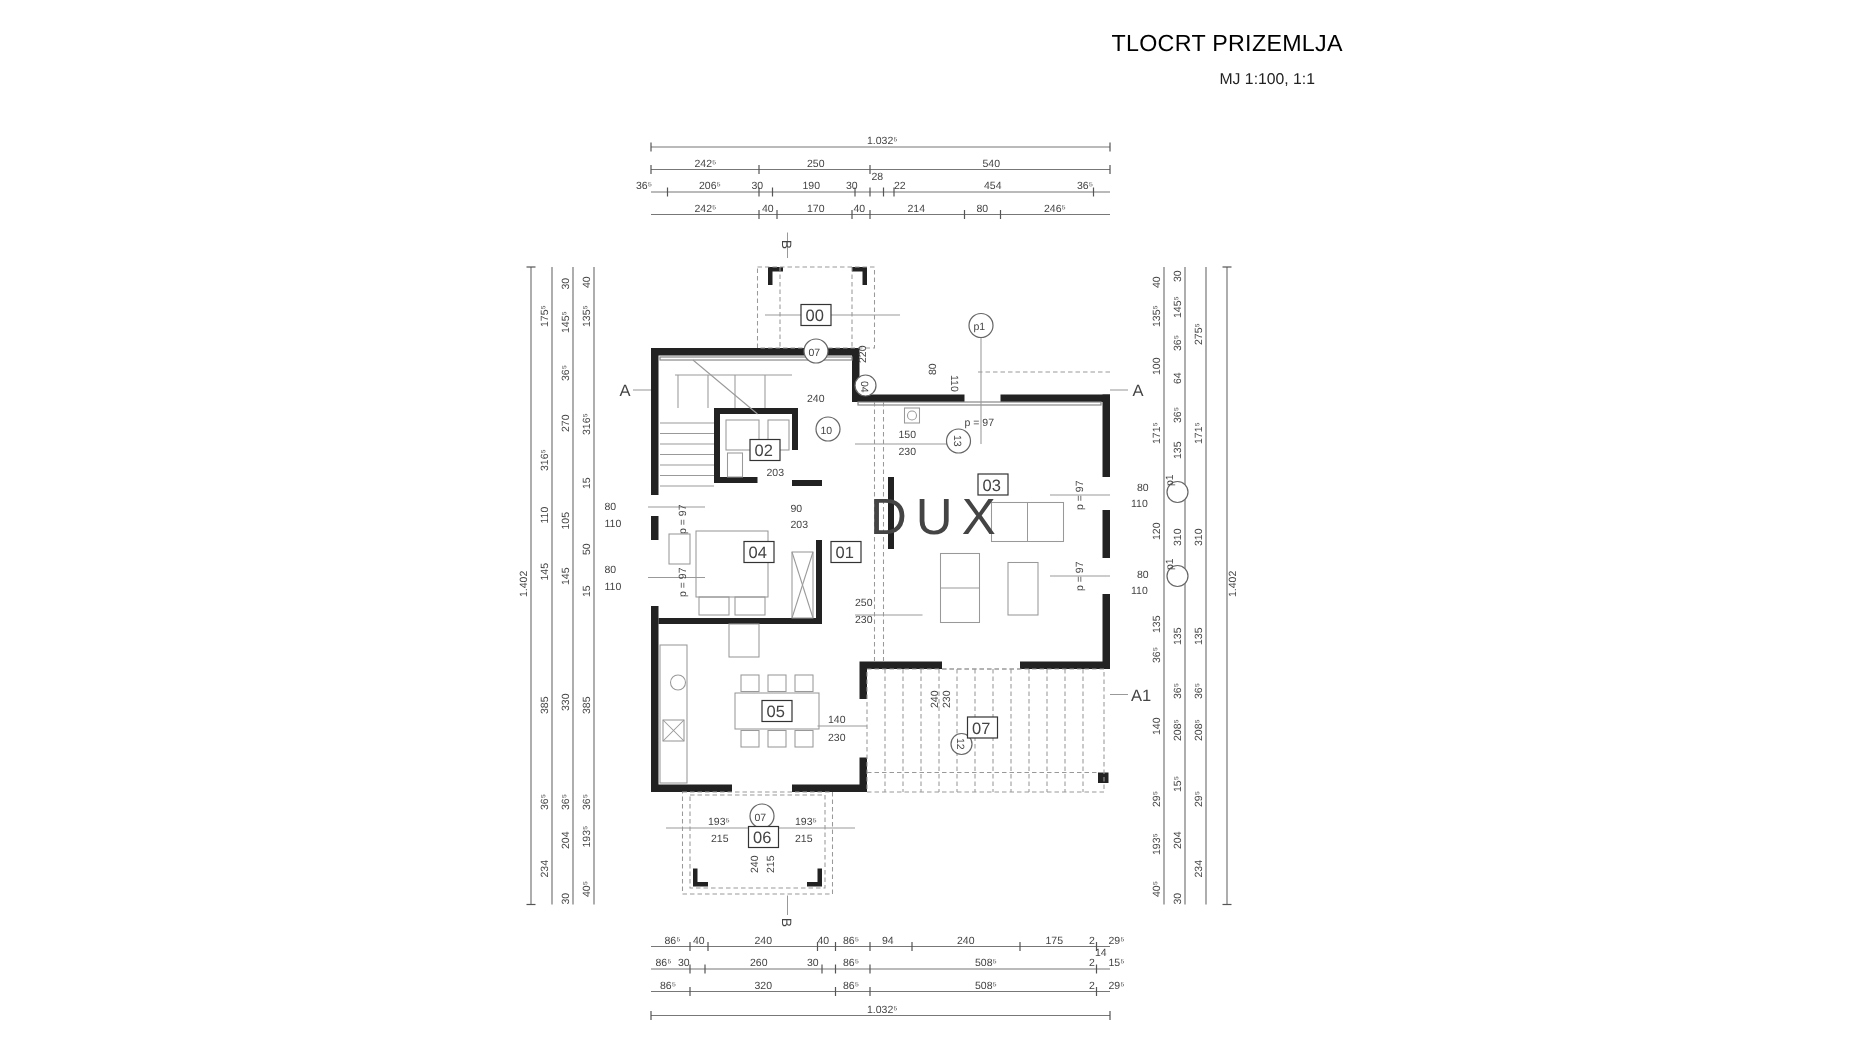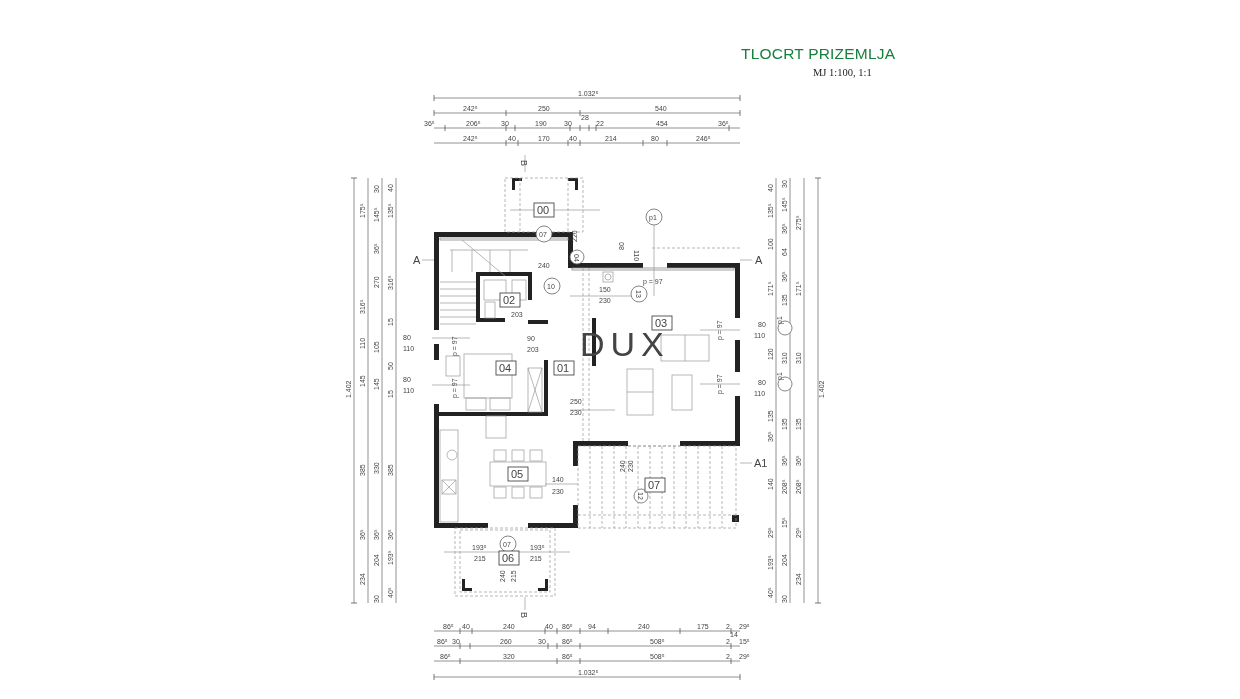--- a/index.html
+++ b/index.html
@@ -1,18 +1,18 @@
 <!DOCTYPE html>
 <html><head>
 <meta charset="utf-8">
 <style>
   html, body { margin: 0; padding: 0; background: #ffffff; }
   body { width: 1240px; height: 699px; position: relative; overflow: hidden; font-family: "Liberation Sans", sans-serif; }
-  .title { position: absolute; left: 741px; top: 21px; font-size: 15.5px; color: #15803d; letter-spacing: 0.2px; font-family: "Liberation Sans", sans-serif; margin-top: 24px; }
-  .scale { position: absolute; left: 813px; top: 47px; font-size: 10.5px; color: #222; font-family: Liberation Serif, serif; margin-top: 20px; }
+  .title { position: absolute; left: 741px; top: 21px; font-size: 15.5px; color: #000000; letter-spacing: 0.2px; font-family: "Liberation Sans", sans-serif; }
+  .scale { position: absolute; left: 813px; top: 47px; font-size: 10.5px; color: #222; font-family: Liberation Sans, sans-serif; }
   svg { position: absolute; left: 0; top: 0; }
   svg text { font-family: "Liberation Sans", sans-serif; fill: #444; }
   .dim { stroke: #777; stroke-width: 0.8; fill: none; }
   .tick { stroke: #555; stroke-width: 0.8; }
   .wallouter { fill: #222; }
   .wallin { fill: none; stroke: #888; stroke-width: 0.8; }
   .thin { stroke: #999; stroke-width: 0.7; fill: none; }
   .dash { stroke: #999; stroke-width: 0.7; fill: none; stroke-dasharray: 3 2; }
   .roomlbl { fill: #fff; stroke: #333; stroke-width: 0.8; }
   .circ { fill: #fff; stroke: #666; stroke-width: 0.8; }

